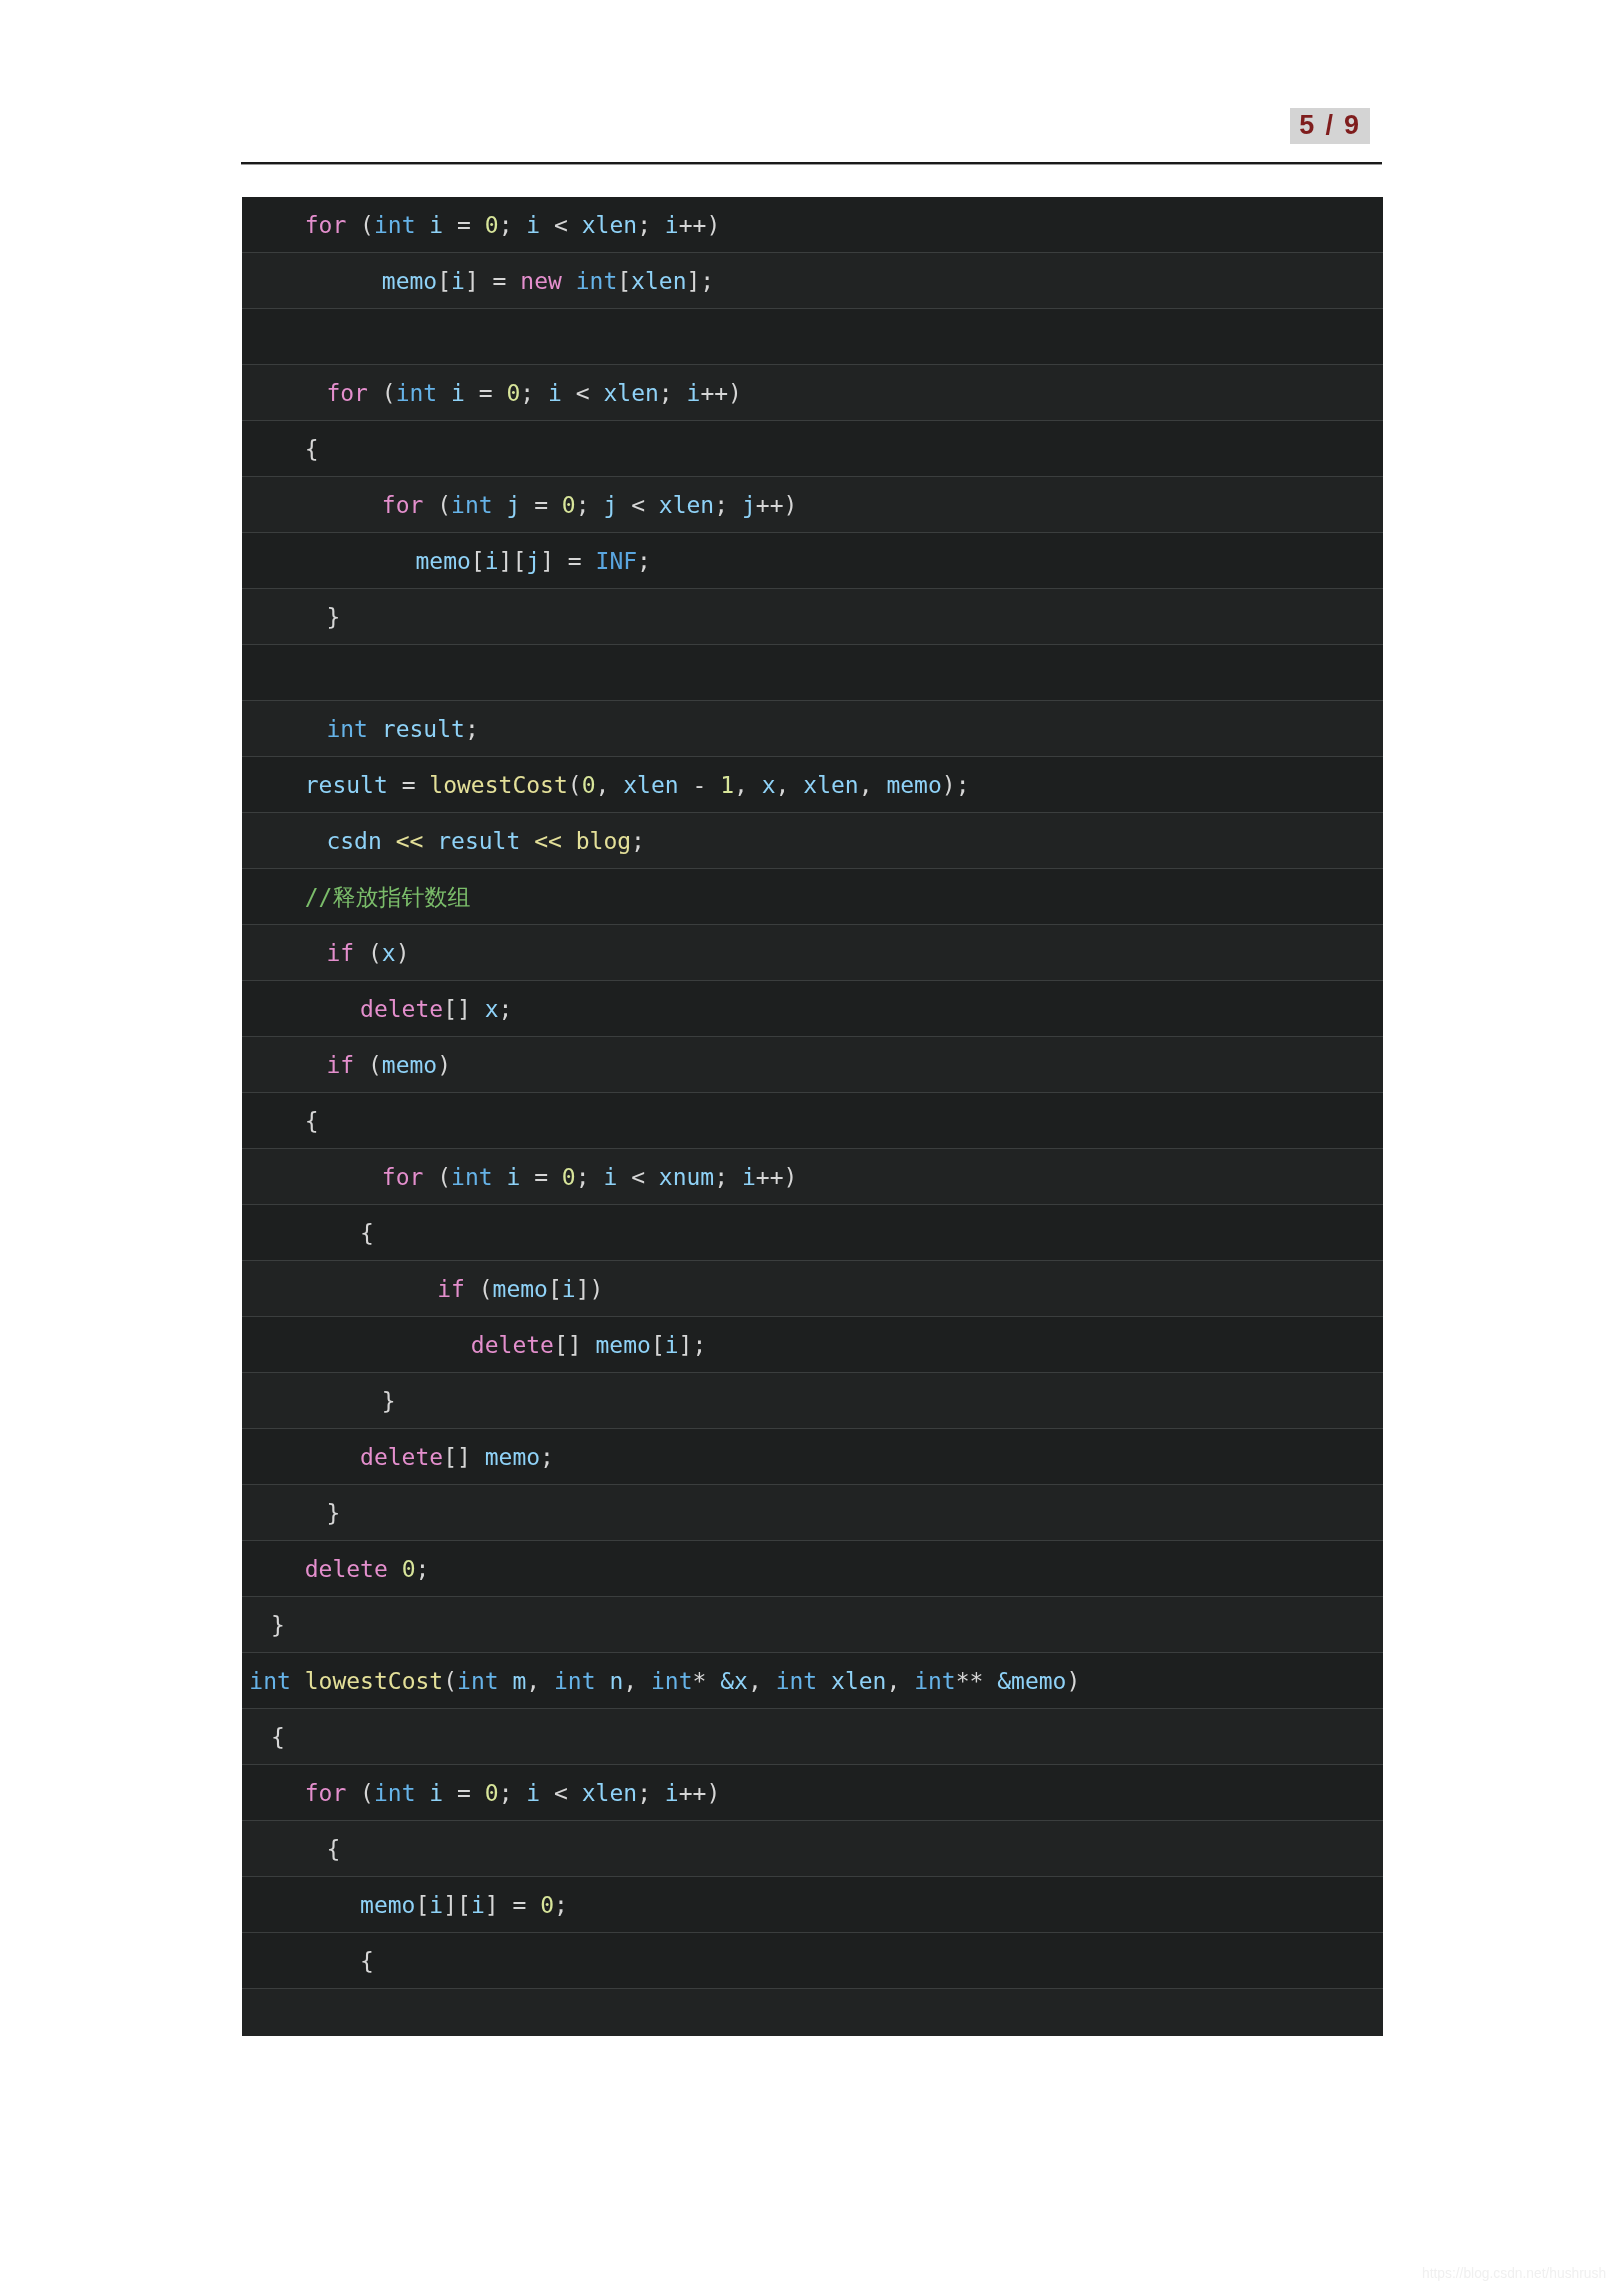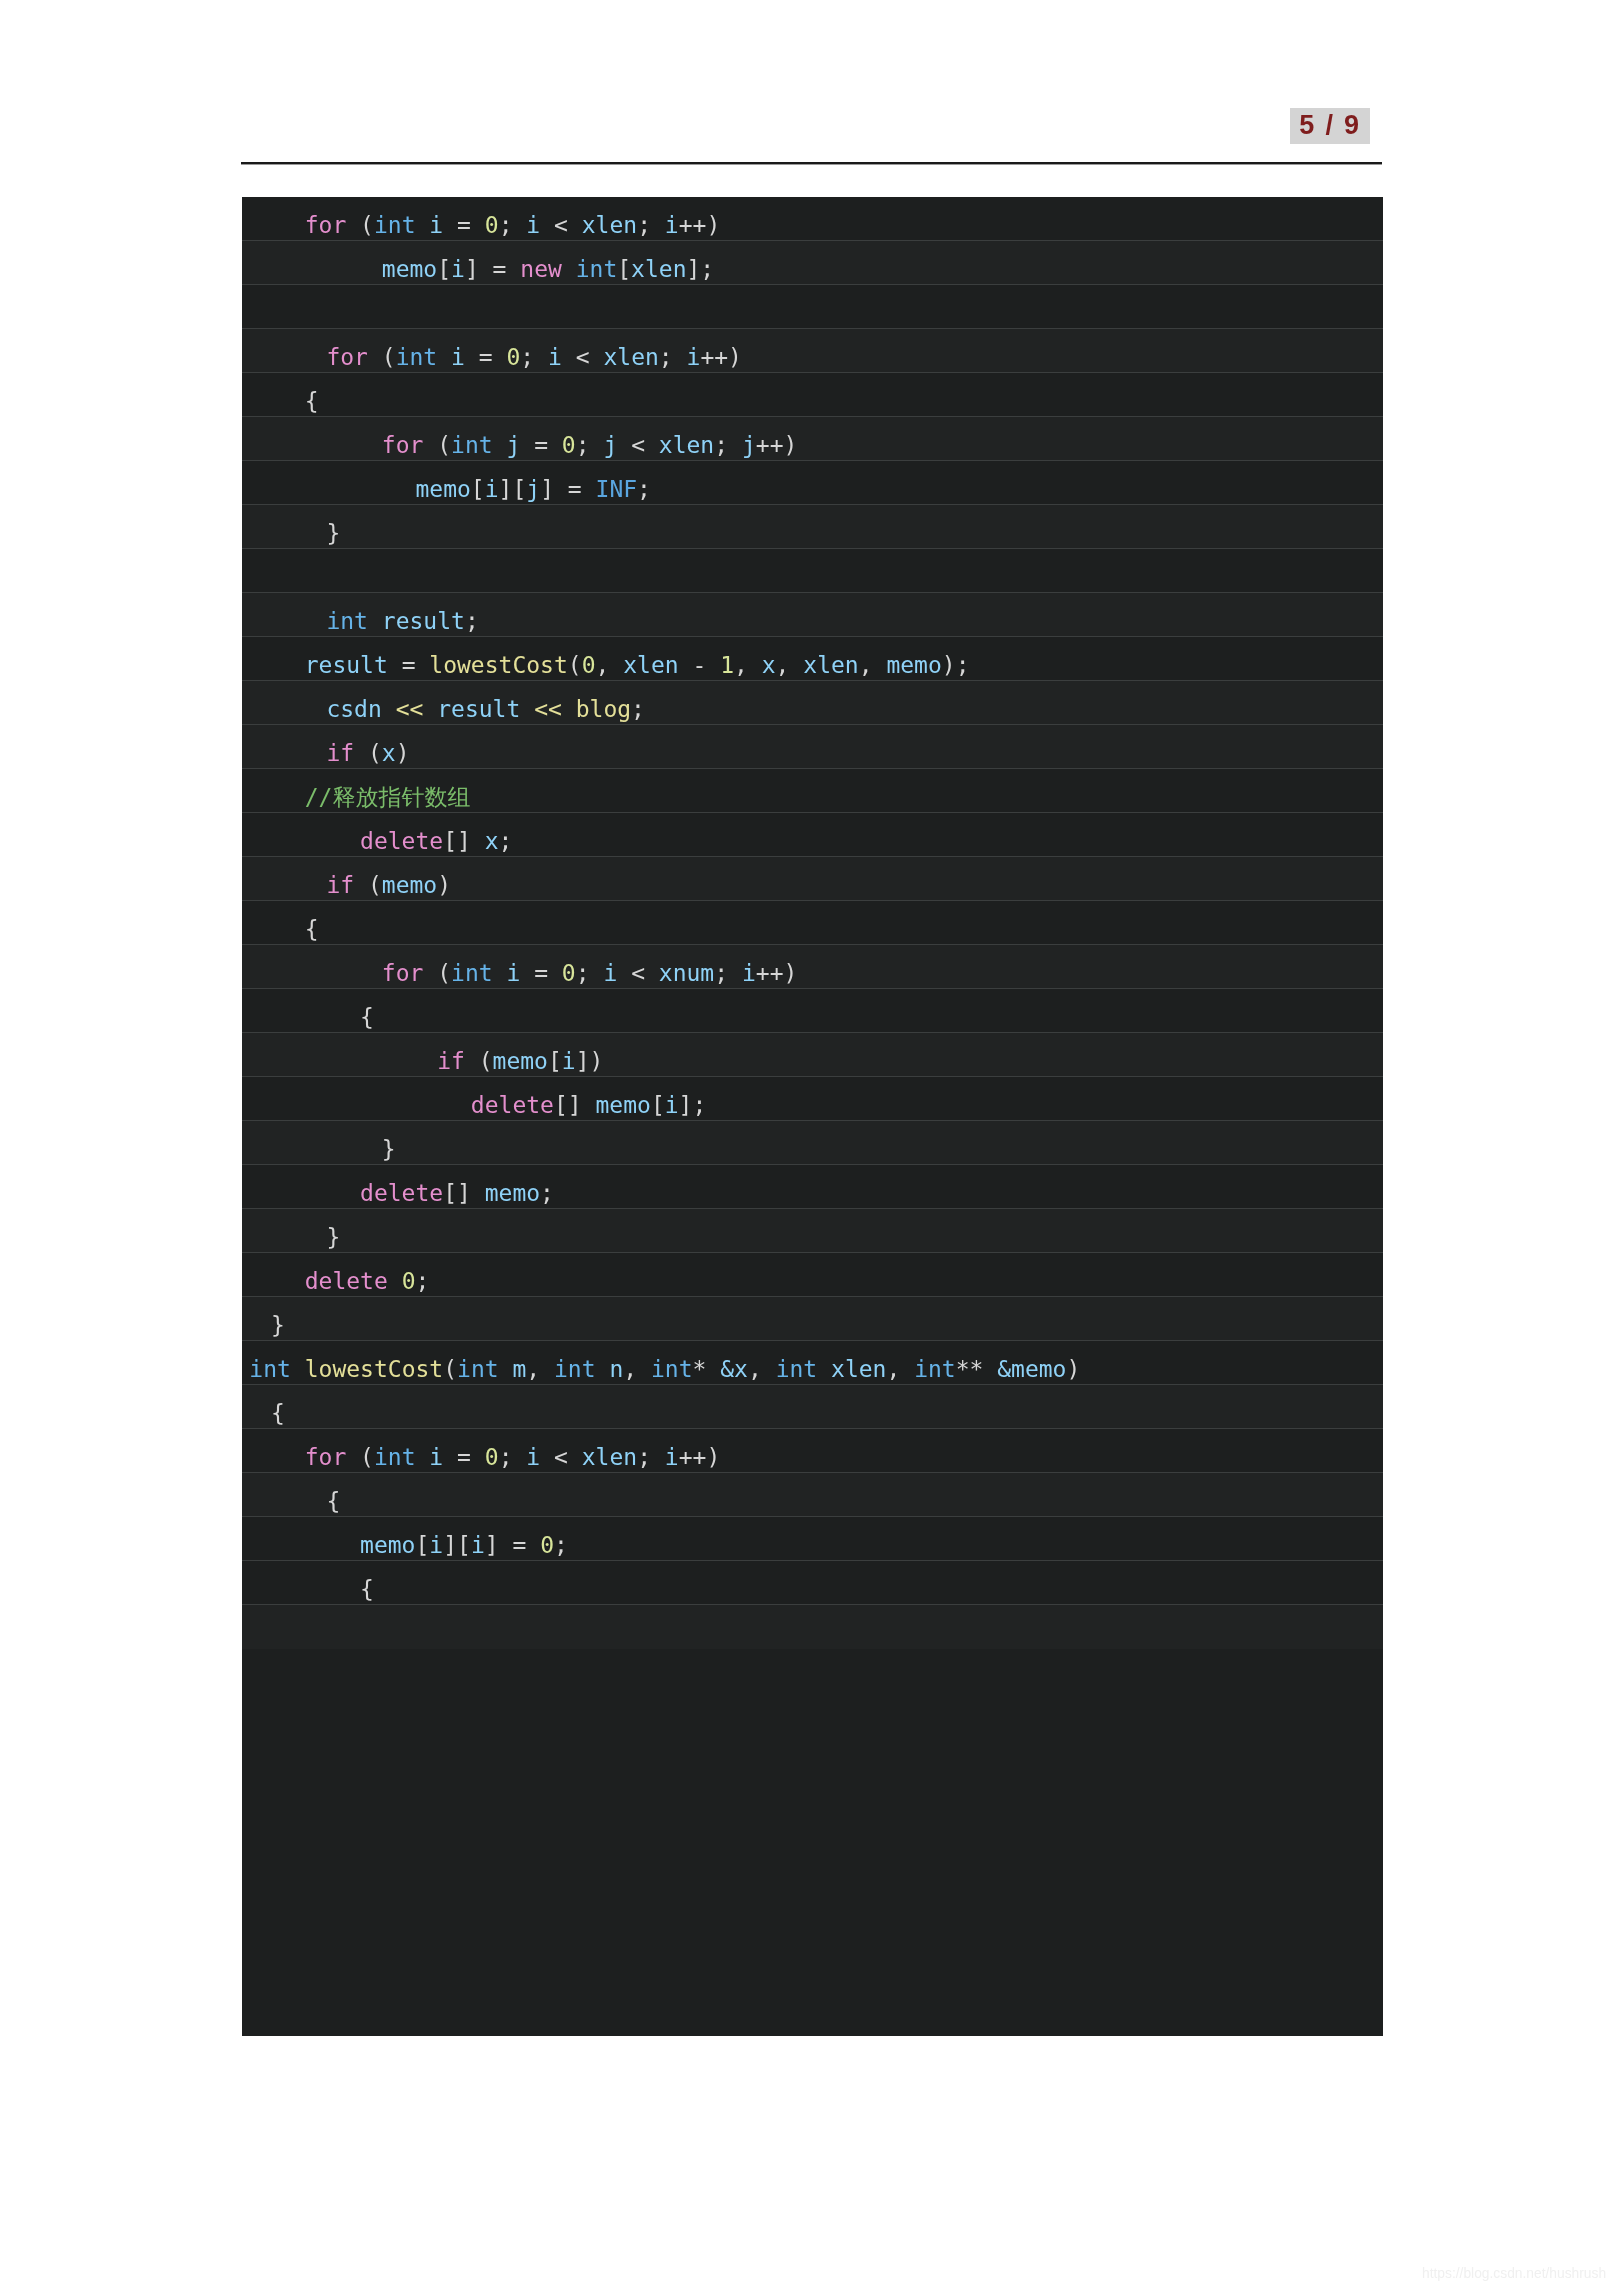--- a/index.html
+++ b/index.html
@@ -55,21 +55,21 @@
     top: 197px;
     width: 1141px;
     height: 1839px;
     background: #1d1f1f;
     overflow: hidden;
     font-family: "DejaVu Sans Mono", monospace;
     font-size: 23px;
   }
   .code-line {
     position: relative;
-    height: 44px;
+    height: 56px;
     line-height: 56px;
     box-sizing: border-box;
     border-bottom: 0.9px solid #3b3e3e;
     padding-left: 7.3px;
     white-space: pre;
     color: #c8c8c8;
     background: #1d1f1f;
   }
   .code-line.alt {
     background: #212323;
@@ -114,22 +114,22 @@
     <div class="code-line">&nbsp;</div>
     <div class="code-line alt"><span class="tok-pl">    </span><span class="tok-kw">for</span><span class="tok-pl"> </span><span class="tok-pl">(</span><span class="tok-type">int</span><span class="tok-pl"> </span><span class="tok-var">i</span><span class="tok-pl"> = </span><span class="tok-num">0</span><span class="tok-pl">; </span><span class="tok-var">i</span><span class="tok-pl"> &lt; </span><span class="tok-var">xlen</span><span class="tok-pl">; </span><span class="tok-var">i</span><span class="tok-pl">++)</span></div>
     <div class="code-line"><span class="tok-pl">    </span><span class="tok-pl">{</span></div>
     <div class="code-line alt"><span class="tok-pl">        </span><span class="tok-kw">for</span><span class="tok-pl"> </span><span class="tok-pl">(</span><span class="tok-type">int</span><span class="tok-pl"> </span><span class="tok-var">j</span><span class="tok-pl"> = </span><span class="tok-num">0</span><span class="tok-pl">; </span><span class="tok-var">j</span><span class="tok-pl"> &lt; </span><span class="tok-var">xlen</span><span class="tok-pl">; </span><span class="tok-var">j</span><span class="tok-pl">++)</span></div>
     <div class="code-line"><span class="tok-pl">            </span><span class="tok-var">memo</span><span class="tok-pl">[</span><span class="tok-var">i</span><span class="tok-pl">][</span><span class="tok-var">j</span><span class="tok-pl">] = </span><span class="tok-const">INF</span><span class="tok-pl">;</span></div>
     <div class="code-line alt"><span class="tok-pl">    </span><span class="tok-pl">}</span></div>
     <div class="code-line">&nbsp;</div>
     <div class="code-line alt"><span class="tok-pl">    </span><span class="tok-type">int</span><span class="tok-pl"> </span><span class="tok-var">result</span><span class="tok-pl">;</span></div>
     <div class="code-line"><span class="tok-pl">    </span><span class="tok-var">result</span><span class="tok-pl"> = </span><span class="tok-fn">lowestCost</span><span class="tok-pl">(</span><span class="tok-num">0</span><span class="tok-pl">, </span><span class="tok-var">xlen</span><span class="tok-pl"> - </span><span class="tok-num">1</span><span class="tok-pl">, </span><span class="tok-var">x</span><span class="tok-pl">, </span><span class="tok-var">xlen</span><span class="tok-pl">, </span><span class="tok-var">memo</span><span class="tok-pl">);</span></div>
     <div class="code-line alt"><span class="tok-pl">    </span><span class="tok-var">csdn</span><span class="tok-pl"> </span><span class="tok-fn">&lt;&lt;</span><span class="tok-pl"> </span><span class="tok-var">result</span><span class="tok-pl"> </span><span class="tok-fn">&lt;&lt;</span><span class="tok-pl"> </span><span class="tok-fn">blog</span><span class="tok-pl">;</span></div>
+    <div class="code-line"><span class="tok-pl">    </span><span class="tok-cmt">//释放指针数组</span></div>
     <div class="code-line alt"><span class="tok-pl">    </span><span class="tok-kw">if</span><span class="tok-pl"> (</span><span class="tok-var">x</span><span class="tok-pl">)</span></div>
-    <div class="code-line"><span class="tok-pl">    </span><span class="tok-cmt">//释放指针数组</span></div>
     <div class="code-line"><span class="tok-pl">        </span><span class="tok-kw">delete</span><span class="tok-pl">[] </span><span class="tok-var">x</span><span class="tok-pl">;</span></div>
     <div class="code-line alt"><span class="tok-pl">    </span><span class="tok-kw">if</span><span class="tok-pl"> (</span><span class="tok-var">memo</span><span class="tok-pl">)</span></div>
     <div class="code-line"><span class="tok-pl">    </span><span class="tok-pl">{</span></div>
     <div class="code-line alt"><span class="tok-pl">        </span><span class="tok-kw">for</span><span class="tok-pl"> </span><span class="tok-pl">(</span><span class="tok-type">int</span><span class="tok-pl"> </span><span class="tok-var">i</span><span class="tok-pl"> = </span><span class="tok-num">0</span><span class="tok-pl">; </span><span class="tok-var">i</span><span class="tok-pl"> &lt; </span><span class="tok-var">xnum</span><span class="tok-pl">; </span><span class="tok-var">i</span><span class="tok-pl">++)</span></div>
     <div class="code-line"><span class="tok-pl">        </span><span class="tok-pl">{</span></div>
     <div class="code-line alt"><span class="tok-pl">            </span><span class="tok-kw">if</span><span class="tok-pl"> (</span><span class="tok-var">memo</span><span class="tok-pl">[</span><span class="tok-var">i</span><span class="tok-pl">])</span></div>
     <div class="code-line"><span class="tok-pl">                </span><span class="tok-kw">delete</span><span class="tok-pl">[] </span><span class="tok-var">memo</span><span class="tok-pl">[</span><span class="tok-var">i</span><span class="tok-pl">];</span></div>
     <div class="code-line alt"><span class="tok-pl">        </span><span class="tok-pl">}</span></div>
     <div class="code-line"><span class="tok-pl">        </span><span class="tok-kw">delete</span><span class="tok-pl">[] </span><span class="tok-var">memo</span><span class="tok-pl">;</span></div>
     <div class="code-line alt"><span class="tok-pl">    </span><span class="tok-pl">}</span></div>

